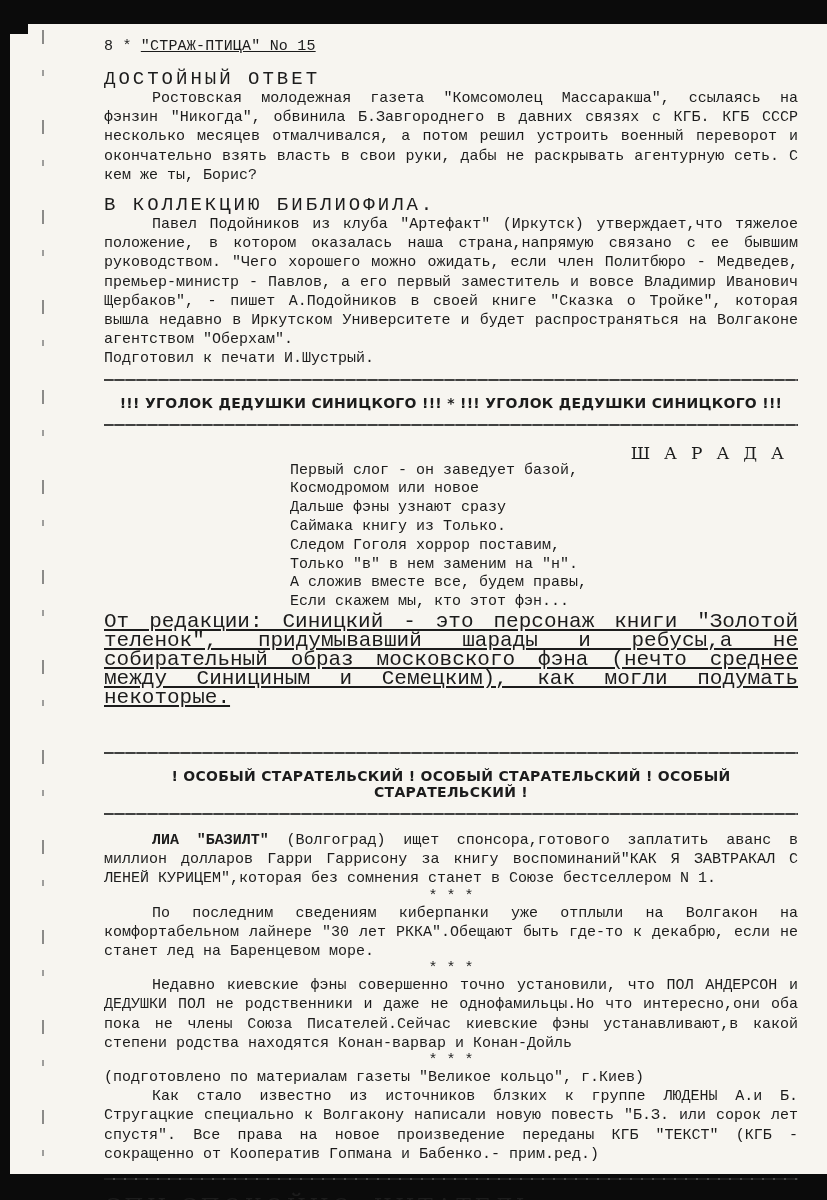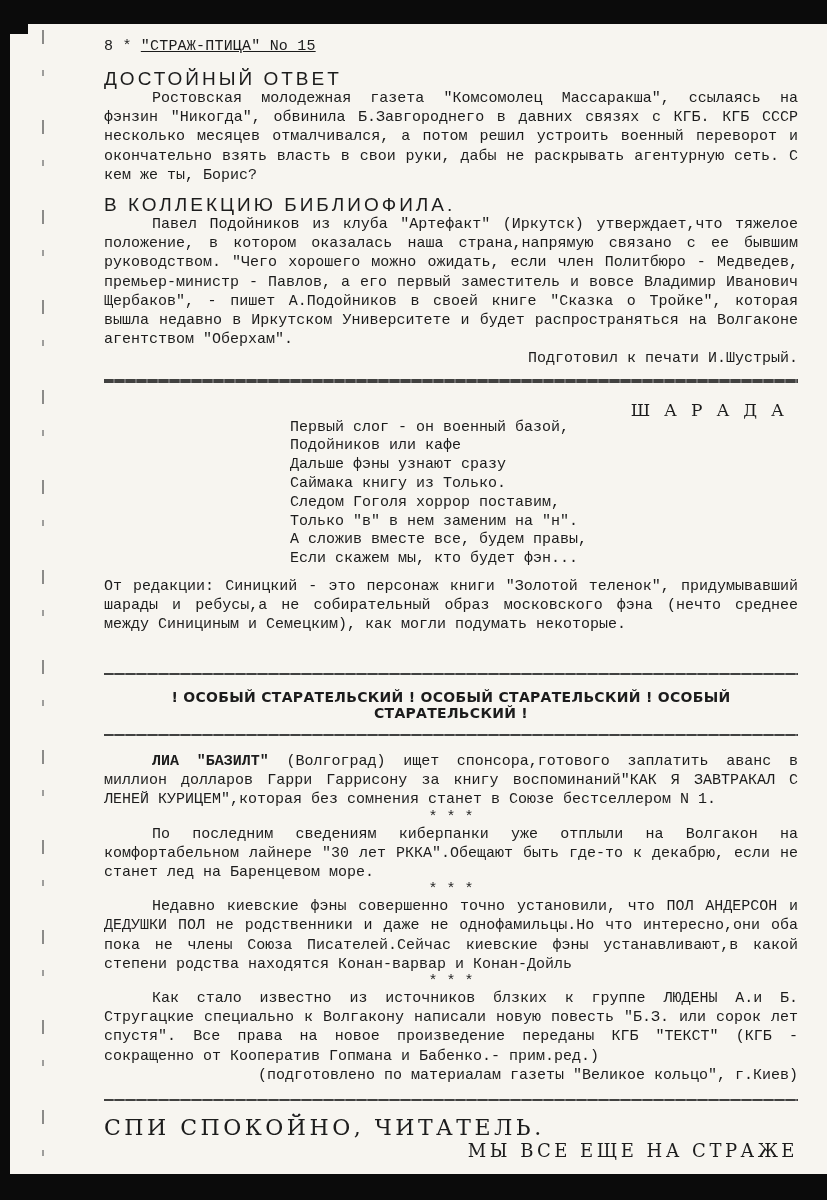--- a/index.html
+++ b/index.html
@@ -11,35 +11,35 @@
       position: absolute; left: 10px; top: 24px; width: 817px; height: 1150px;
       background: #f7f5f0;
     }
     .topnotch { position:absolute; left:10px; top:24px; width:18px; height:10px; background:#0b0b0b; }
     .margin-line { position:absolute; left:42px; top:30px; width:2px; height:1130px;
       background: repeating-linear-gradient(to bottom, #333 0 14px, transparent 14px 40px, #555 40px 46px, transparent 46px 90px); opacity:.55; }
     .content { position: absolute; left: 104px; top: 38px; width: 694px; color: #1c1c1c; }
     .runhead { font-size: 15px; margin-bottom: 14px; letter-spacing: 0.2px; }
     .runhead .u { text-decoration: underline; }
     .heading {
-      font-family: Liberation Sans, sans-serif; font-size: 19px; letter-spacing: 3px;
+      font-family: Liberation Mono, monospace; font-size: 19px; letter-spacing: 3px;
       font-weight: normal; text-transform: uppercase; margin: 0; line-height: 20px;
     }
     .p { font-size: 15px; line-height: 19.2px; text-align: justify; margin: 0; white-space: normal; }
     .indent { text-indent: 48px; }
-    .right { text-align: right; }
+    .right { }
     .gap { height: 10px; }
     .rule { height: 2px; background: #2a2a2a; margin: 0; opacity: .85;
       background-image: repeating-linear-gradient(90deg, #222 0 9px, #555 9px 11px); }
     .banner { font-family: "DejaVu Sans", "Liberation Sans", sans-serif; font-weight: bold; font-size: 14px;
       text-align: center; letter-spacing: 0.3px; padding: 14px 0 13px; }
     .charade-title { font-family: "DejaVu Serif", serif; font-size: 17px; letter-spacing: 14px; text-align: right; margin-top: 18px; line-height: 18px; padding-left: 14px; }
     .poem { margin-left: 186px; font-size: 15px; line-height: 18.8px; }
     .poem div { white-space: pre; }
-    .editor-note { font-size: 15px; line-height: 19px; margin-top: 8px; text-align: justify; }
+    .editor-note { font-size: 21px; line-height: 19px; text-decoration: underline; margin-top: 0; text-align: justify; }
     .stars { text-align: center; font-size: 15px; line-height: 15px; }
     .bold { font-weight: bold; }
     .footer1 { font-family: "DejaVu Serif", serif; font-size: 22px; letter-spacing: 3.5px; margin-top: 14px; }
     .footer2 { font-family: "DejaVu Serif", serif; font-size: 18px; letter-spacing: 3.5px; text-align: right; margin-top: 0px; }
   </style>
 </head>
 <body>
 
 <div class="paper"></div>
 <div class="topnotch"></div>
@@ -60,51 +60,52 @@
   <div class="gap"></div>
 
   <section>
     <h2 class="heading">В КОЛЛЕКЦИЮ БИБЛИОФИЛА.</h2>
     <p class="p indent">Павел Подойников из клуба "Артефакт" (Иркутск) утверждает,что тяжелое положение, в котором оказалась наша страна,напрямую связано с ее бывшим руководством. "Чего хорошего можно ожидать, если член Политбюро - Медведев, премьер-министр - Павлов, а его первый заместитель и вовсе Владимир Иванович Щербаков", - пишет А.Подойников в своей книге "Сказка о Тройке", которая вышла недавно в Иркутском Университете и будет распространяться на Волгаконе агентством "Оберхам".</p>
     <p class="p right bold" style="font-weight:normal">Подготовил к печати И.Шустрый.</p>
   </section>
 
   <div style="height:10px"></div>
   <div class="rule"></div>
+  <div class="banner">!!! УГОЛОК ДЕДУШКИ СИНИЦКОГО !!! * !!! УГОЛОК ДЕДУШКИ СИНИЦКОГО !!!</div>
   <div class="rule"></div>
 
   <section>
     <div class="charade-title">ШАРАДА</div>
     <div class="poem">
-      <div>Первый слог - он военный базой,</div>
-      <div>Подойников или кафе</div>
+      <div>Первый слог - он заведует базой,</div>
+      <div>Космодромом или новое</div>
       <div>Дальше фэны узнают сразу</div>
       <div>Саймака книгу из Только.</div>
       <div>Следом Гоголя хоррор поставим,</div>
       <div>Только "в" в нем заменим на "н".</div>
       <div>А сложив вместе все, будем правы,</div>
-      <div>Если скажем мы, кто будет фэн...</div>
+      <div>Если скажем мы, кто этот фэн...</div>
     </div>
     <p class="editor-note">От редакции: Синицкий - это персонаж книги "Золотой теленок", придумывавший шарады и ребусы,а не собирательный образ московского фэна (нечто среднее между Синициным и Семецким), как могли подумать некоторые.</p>
   </section>
 
   <div style="height:24px"></div>
   <div class="rule"></div>
   <div class="banner">! ОСОБЫЙ СТАРАТЕЛЬСКИЙ ! ОСОБЫЙ СТАРАТЕЛЬСКИЙ ! ОСОБЫЙ СТАРАТЕЛЬСКИЙ !</div>
   <div class="rule"></div>
 
   <section style="margin-top:16px;">
     <p class="p indent"><b>ЛИА "БАЗИЛТ"</b><span> (Волгоград) ищет спонсора,готового заплатить аванс в миллион долларов Гарри Гаррисону за книгу воспоминаний"КАК Я ЗАВТРАКАЛ С ЛЕНЕЙ КУРИЦЕМ",которая без сомнения станет в Союзе бестселлером N 1.</span></p>
     <div class="stars">* * *</div>
     <p class="p indent">По последним сведениям киберпанки уже отплыли на Волгакон на комфортабельном лайнере "30 лет РККА".Обещают быть где-то к декабрю, если не станет лед на Баренцевом море.</p>
     <div class="stars">* * *</div>
     <p class="p indent">Недавно киевские фэны совершенно точно установили, что ПОЛ АНДЕРСОН и ДЕДУШКИ ПОЛ не родственники и даже не однофамильцы.Но что интересно,они оба пока не члены Союза Писателей.Сейчас киевские фэны устанавливают,в какой степени родства находятся Конан-варвар и Конан-Дойль</p>
     <div class="stars">* * *</div>
+    <p class="p right">(подготовлено по материалам газеты "Великое кольцо", г.Киев)</p>
     <p class="p indent">Как стало известно из источников блзких к группе ЛЮДЕНЫ А.и Б. Стругацкие специально к Волгакону написали новую повесть "Б.З. или сорок лет спустя". Все права на новое произведение переданы КГБ "ТЕКСТ" (КГБ - сокращенно от Кооператив Гопмана и Бабенко.- прим.ред.)</p>
-    <p class="p right">(подготовлено по материалам газеты "Великое кольцо", г.Киев)</p>
   </section>
 
   <div style="height:14px"></div>
   <div class="rule"></div>
 
   <section>
     <div class="footer1">СПИ СПОКОЙНО, ЧИТАТЕЛЬ.</div>
     <div class="footer2">МЫ ВСЕ ЕЩЕ НА СТРАЖЕ</div>
   </section>
 </div>

